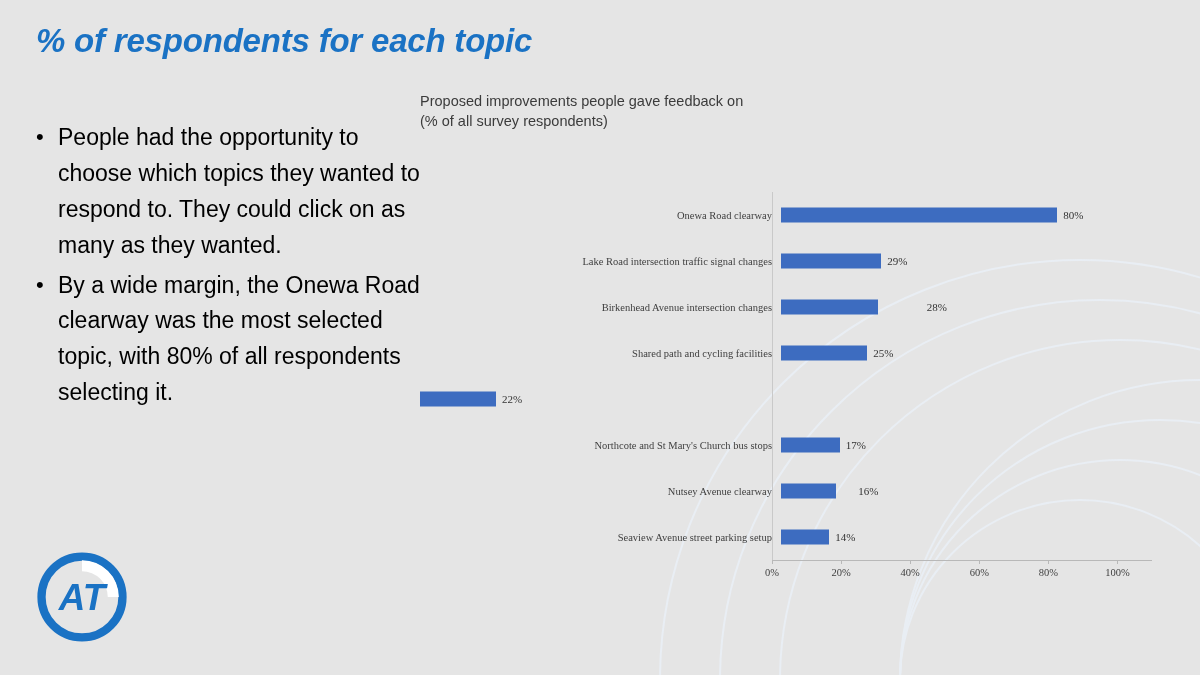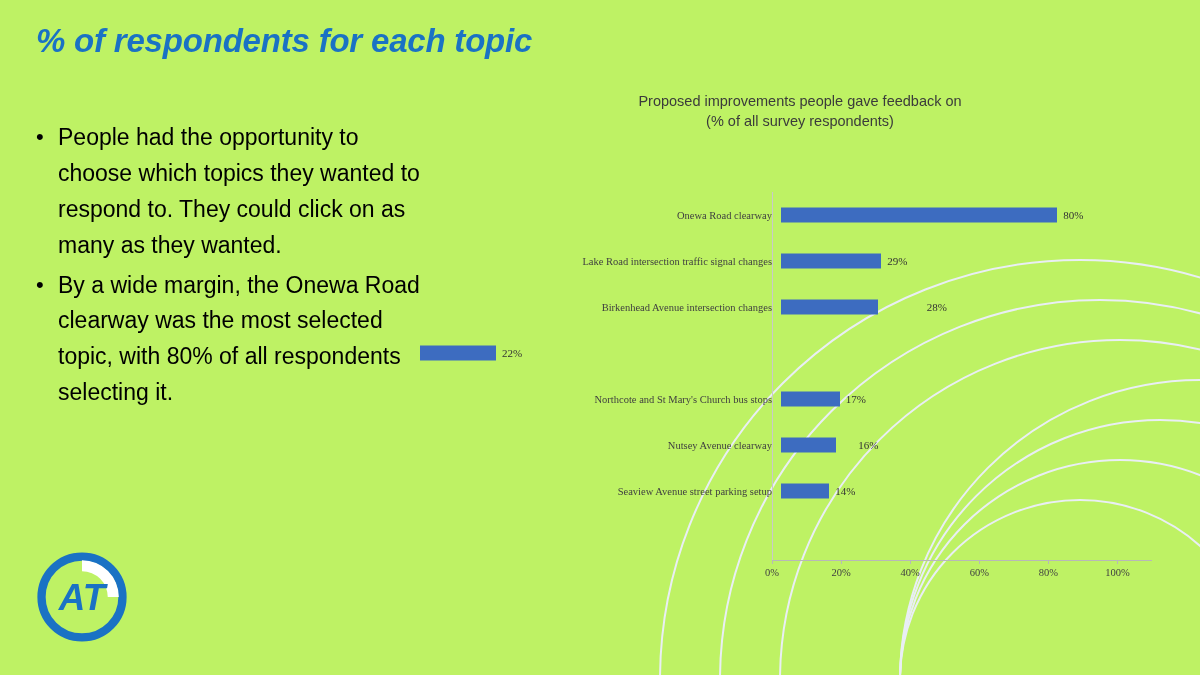--- a/index.html
+++ b/index.html
@@ -10,21 +10,21 @@
     width: 1200px;
     height: 675px;
     background: #ffffff;
     font-family: "Liberation Sans", sans-serif;
     overflow: hidden;
     position: relative;
   }
   .slide {
     position: absolute;
     inset: 0;
-    background: #bef264;
+    background: #e5e5e5;
   }
 
   
   .arcs {
     position: absolute;
     right: -60px;
     top: 120px;
     width: 780px;
     height: 560px;
     pointer-events: none;
@@ -77,21 +77,21 @@
 
   
   .chart-wrap {
     position: absolute;
     left: 420px;
     top: 92px;
     width: 760px;
     height: 520px;
   }
   .chart-title {
-    text-align: center;
+    text-align: left;
     font-size: 14.5px;
     color: #3b3b3b;
     line-height: 1.35;
     width: 100%;
   }
   .chart-title div { white-space: nowrap; }
 
   .plot {
     position: absolute;
     left: 0;
@@ -241,20 +241,27 @@
             <div class="rbarbox">
               <div class="bar" style="width: 100.182px; background: rgb(61, 108, 192);"></div>
               <div class="bval" style="left: 106.182px;">29%</div>
             </div>
           </div>
           <div class="row">
             <div class="rlabel">Birkenhead Avenue intersection changes</div>
             <div class="rbarbox">
               <div class="bar" style="width: 96.7273px; background: rgb(61, 108, 192);"></div>
               <div class="bval" style="left: 102.727px; margin-left: 43px;">28%</div>
+            </div>
+          </div>
+          <div class="row">
+            <div class="rlabel">Shared path and cycling facilities</div>
+            <div class="rbarbox">
+              <div class="bar" style="width: 86.3636px; background: rgb(61, 108, 192);"></div>
+              <div class="bval" style="left: 92.3636px;">25%</div>
             </div>
           </div>
           <div class="row">
             <div class="rbarbox">
               <div class="bar" style="width: 76px; background: rgb(61, 108, 192);"></div>
               <div class="bval" style="left: 82px;">22%</div>
             </div>
           </div>
           <div class="row">
             <div class="rlabel">Northcote and St Mary's Church bus stops</div>

